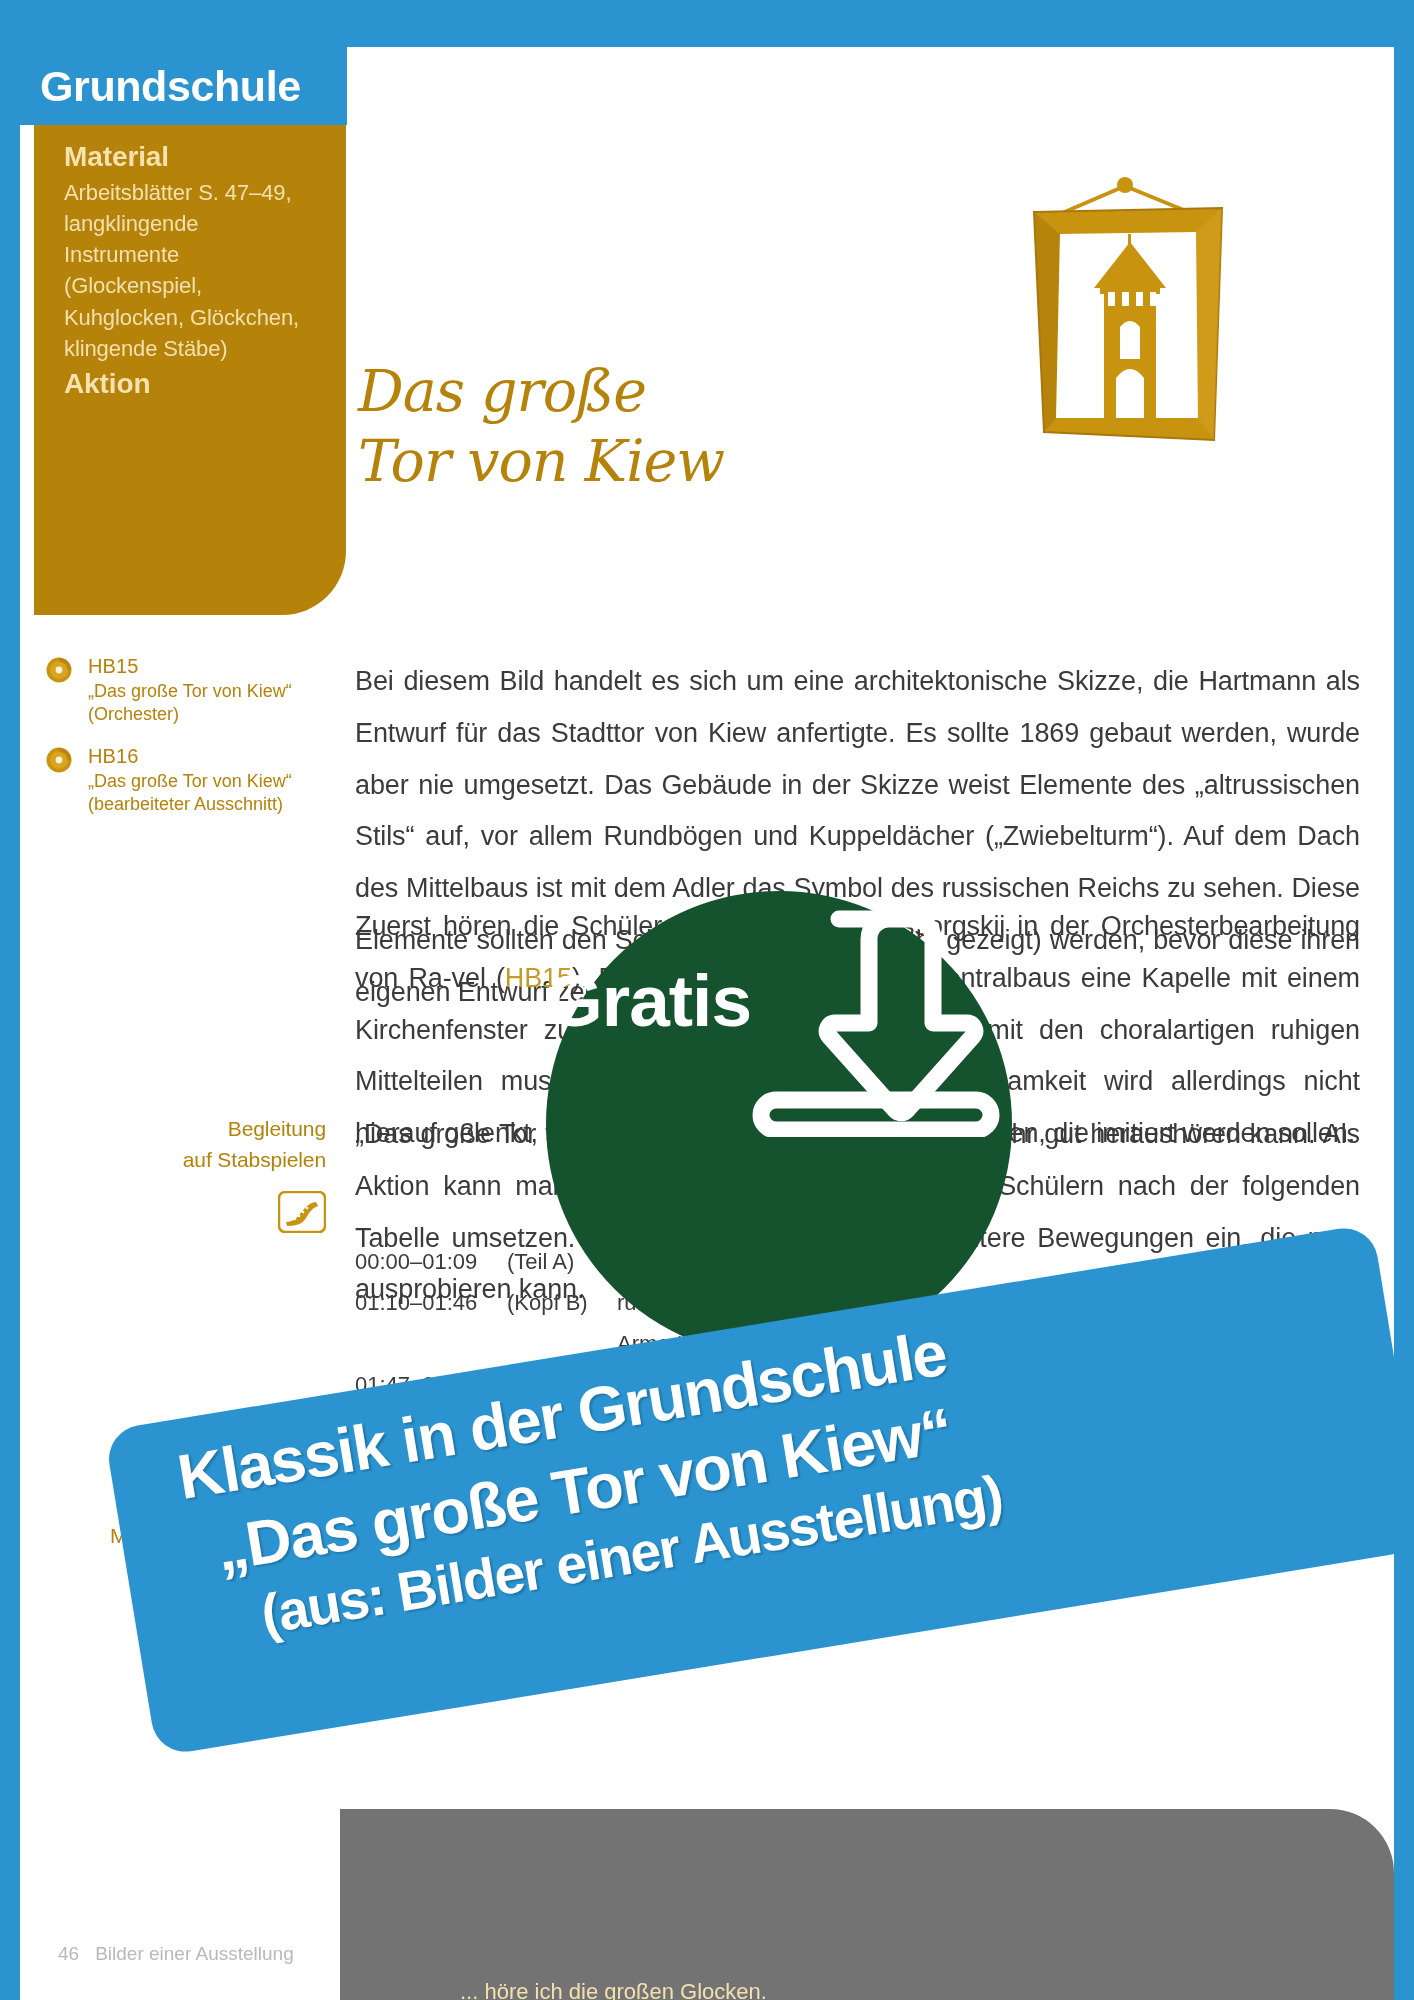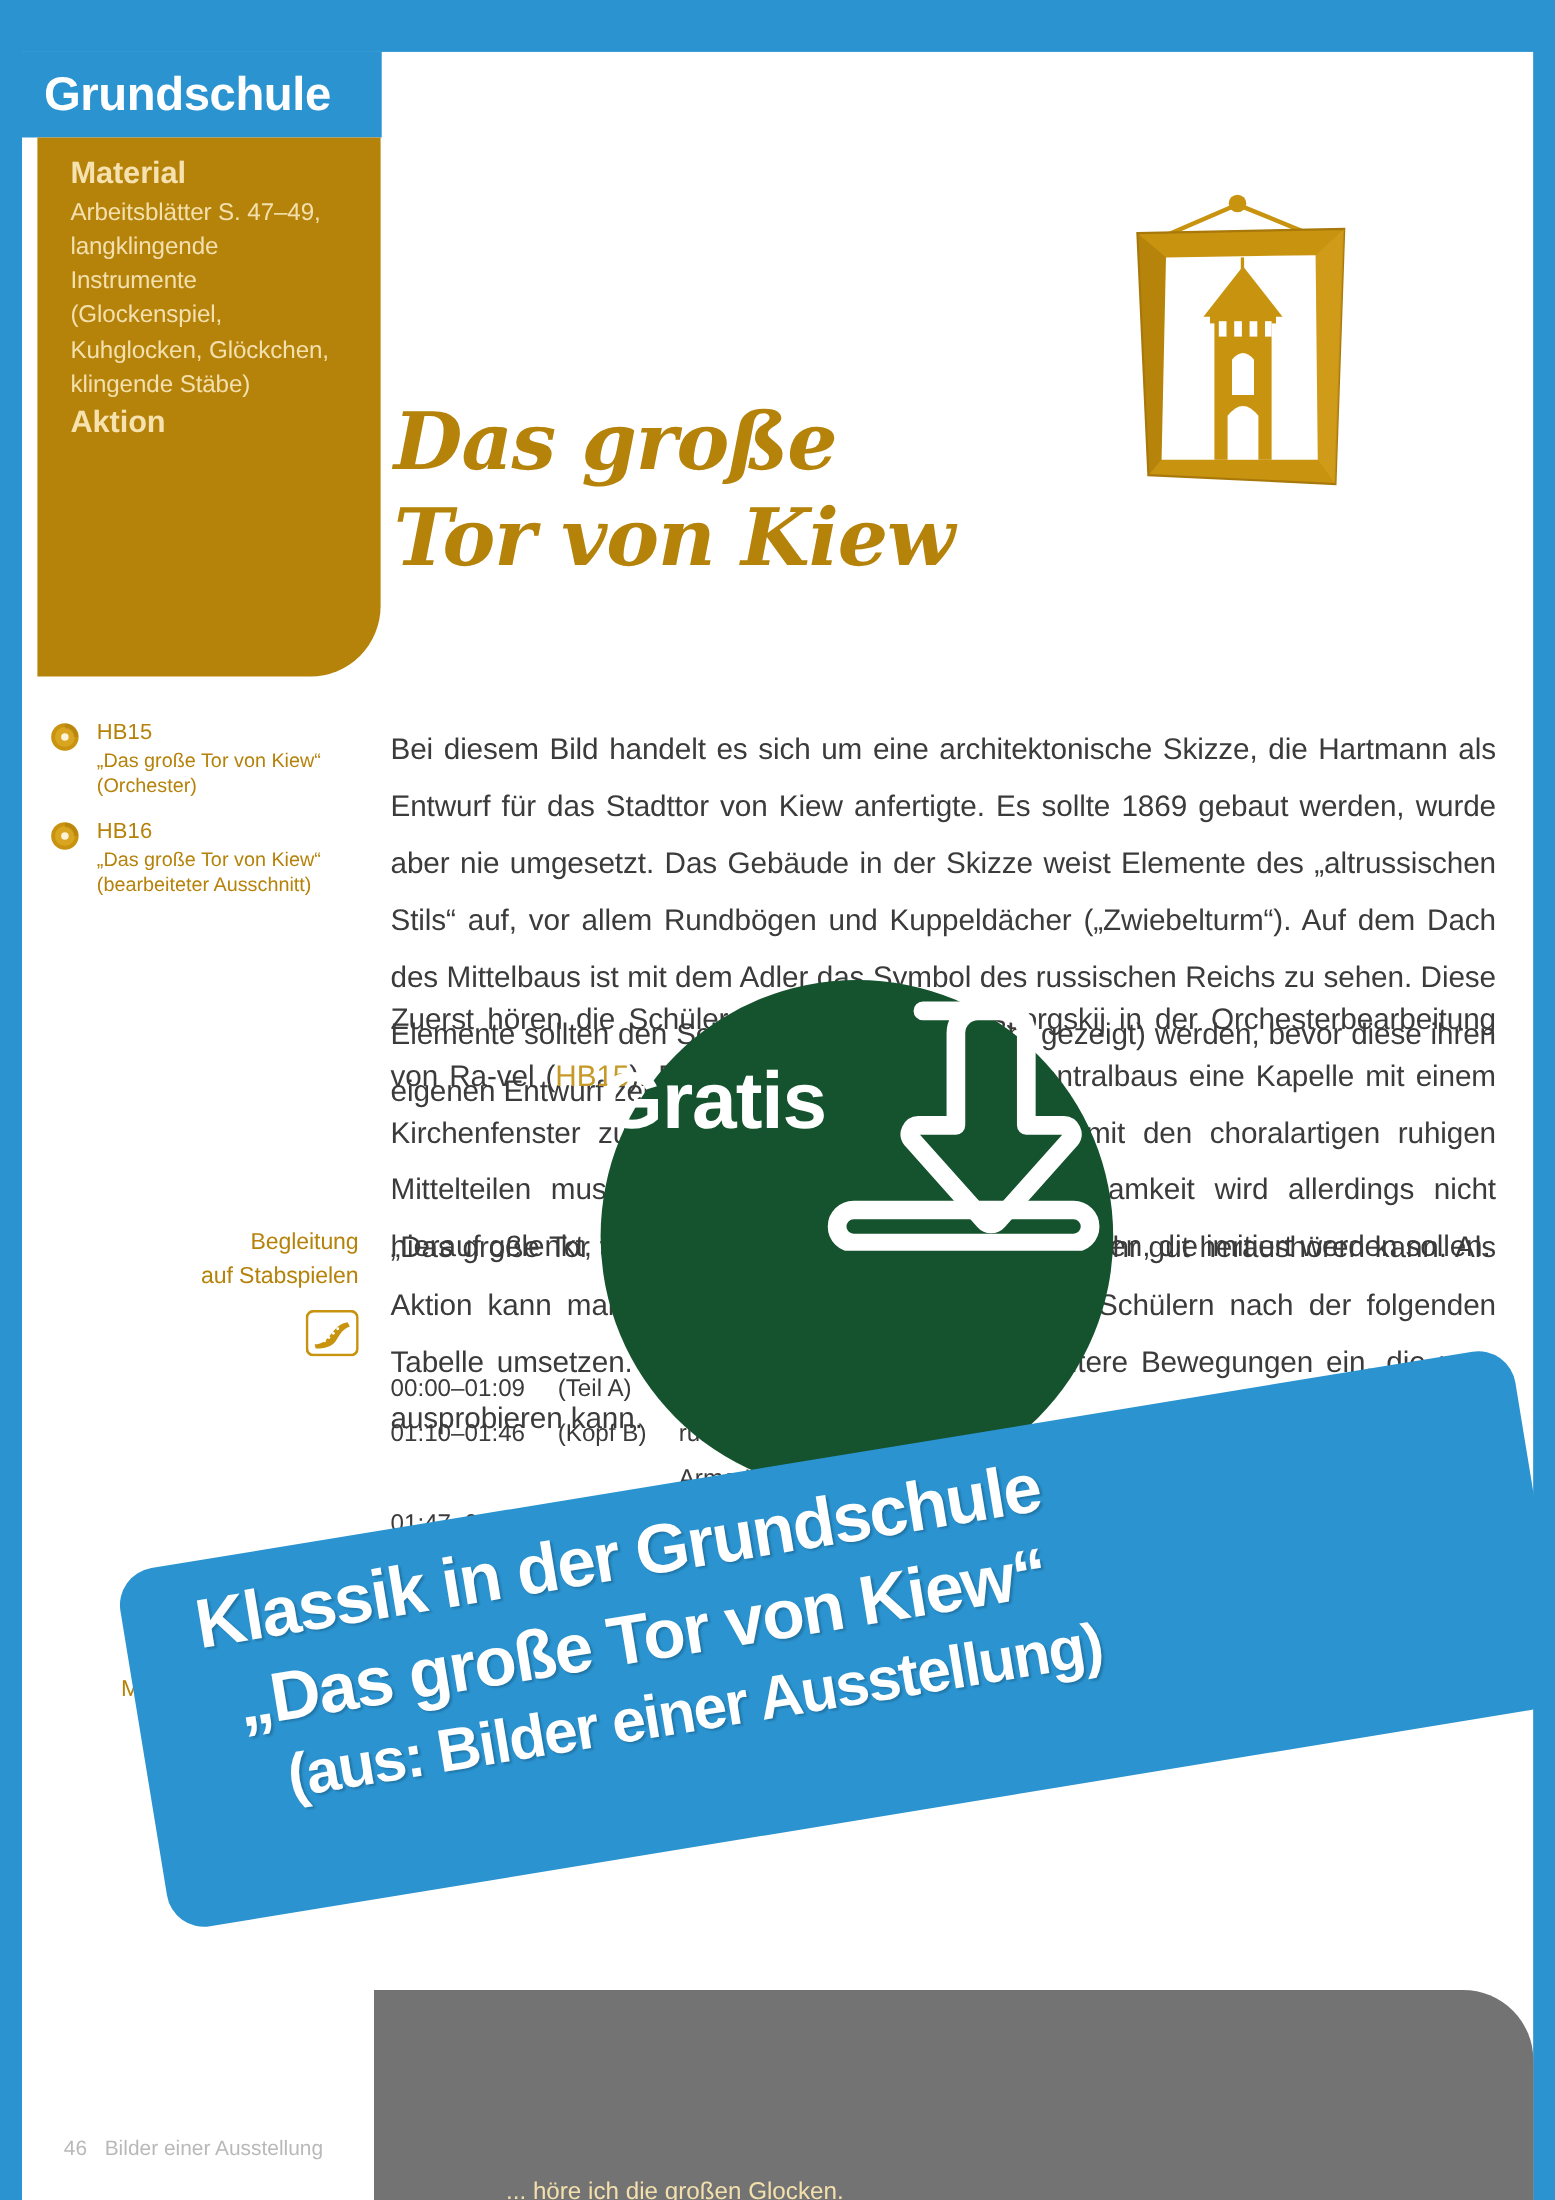--- a/index.html
+++ b/index.html
@@ -127,22 +127,22 @@
   }
 
   
   .headline {
     position: absolute;
     left: 358px; top: 318px;
     width: 700px;
     color: #b5820a;
     font-family: "DejaVu Serif", serif;
     font-style: italic;
-    font-weight: bold;
-    font-size: 72px;
+    font-weight: normal;
+    font-size: 57px;
     line-height: 1.22;
     letter-spacing: -1px;
     text-shadow: 2px 2px 0 rgba(255,255,255,0.55);
   }
   .headline .l2 { display: block; }
 
   
   .frame-art {
     position: absolute;
     left: 1000px; top: 133px;

